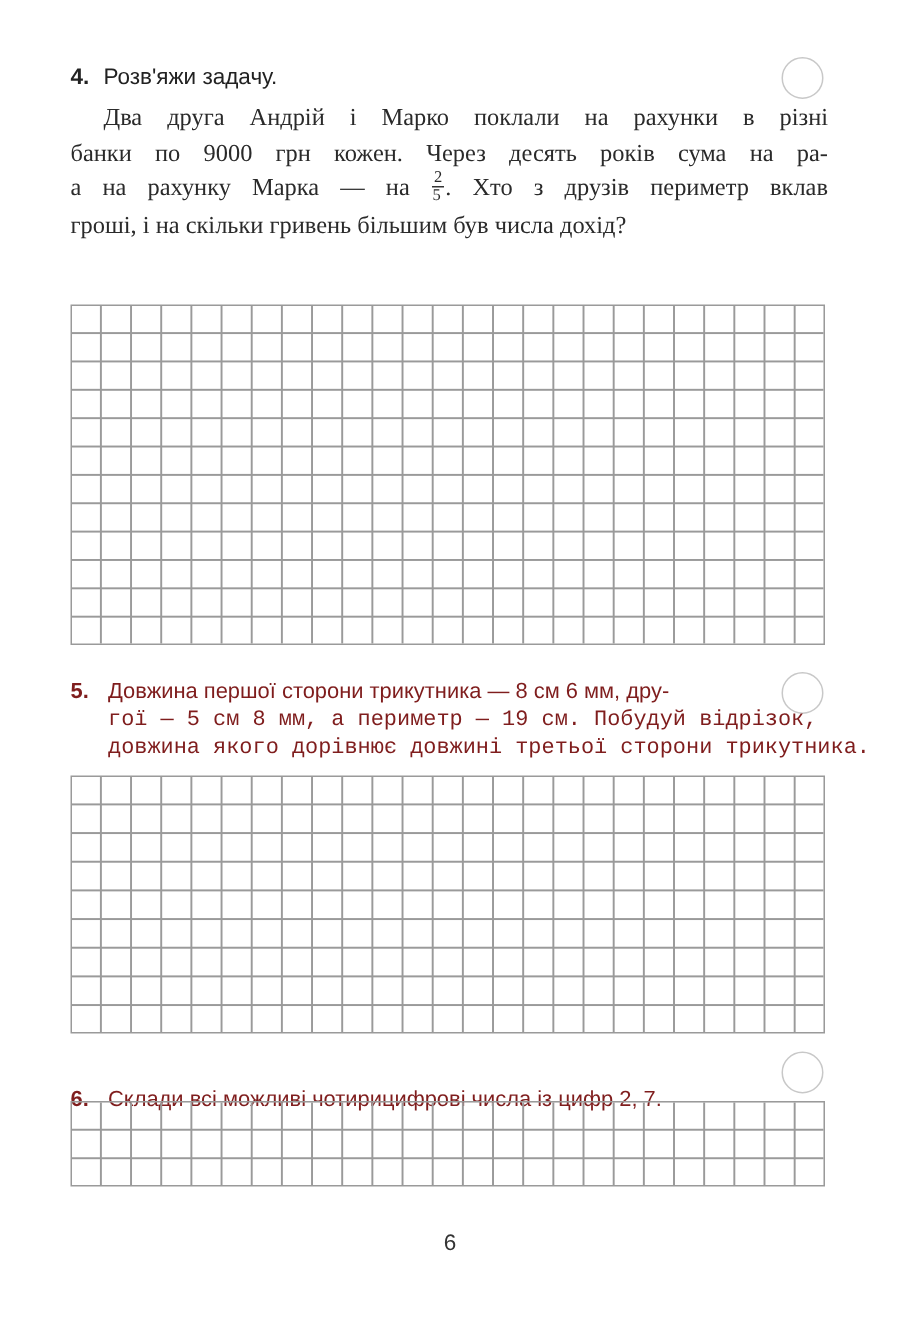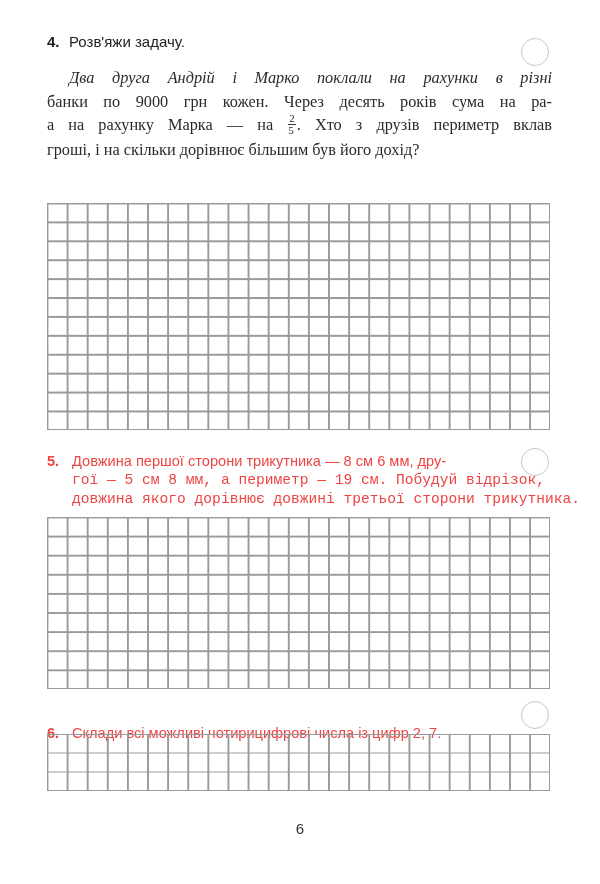--- a/index.html
+++ b/index.html
@@ -12,29 +12,29 @@
     .task-head {
       position: absolute; left: 47px; font-size: 15px; line-height: 19px; color: #222;
     }
     .task-head .num { font-weight: bold; display: inline-block; width: 22px; }
     .para {
       position: absolute; left: 47px; width: 505px; font-size: 16.3px; line-height: 23.5px;
       text-align: justify; color: #2a2a2a;
     }
     .para .line { display: block; white-space: nowrap; text-align-last: justify; }
     .para .line.last { text-align-last: left; }
-    .para .indent { padding-left: 22px; font-style: italic; }
+    .para .indent { padding-left: 22px; }
     .frac {
       display: inline-block; vertical-align: middle; text-align: center;
       font-size: 11px; line-height: 11px; margin: 0 1px; position: relative; top: -2px;
     }
     .frac span { display: block; }
     .frac .num { border-bottom: 1px solid #333; padding: 0 1px; }
     .sans-para {
-      position: absolute; left: 47px; width: 510px; font-size: 14.6px; line-height: 19px; color: #ef4444;
+      position: absolute; left: 47px; width: 510px; font-size: 14.6px; line-height: 19px; color: #7f1d1d;
     }
     .sans-para .line { display: block; white-space: nowrap; }
     .sans-para .cont { padding-left: 25px; font-family: Liberation Mono, monospace; }
     .sans-para .num { font-weight: bold; display: inline-block; width: 25px; }
     .grid {
       position: absolute; left: 47px; width: 503px; box-sizing: border-box;
       border: 1.5px solid #9a9a9a;
       background-image:
         linear-gradient(to right, #9a9a9a 1.5px, transparent 1.5px),
         linear-gradient(to bottom, #9a9a9a 1.5px, transparent 1.5px);
@@ -45,30 +45,30 @@
       border: 1.5px solid #c8c8c8; box-sizing: border-box; background: #fff;
     }
     .page-num {
       position: absolute; left: 0; width: 600px; top: 820px; text-align: center;
       font-size: 15px; color: #333;
     }
   </style>
 </head>
 <body>
 
-<div class="task-head sans" style="top:32px;">
+<div class="task-head sans" style="top:42px;">
   <span class="num">4.</span><span>Розв'яжи задачу.</span>
 </div>
 <div class="circle" style="left:521px; top:38px;"></div>
 
 <div class="para serif" style="top:66px;">
   <span class="line indent">Два друга Андрій і Марко поклали на рахунки в різні</span>
   <span class="line">банки по 9000 грн кожен. Через десять років сума на ра-</span>
   <span class="line" style="text-align-last:justify;"><span>а на рахунку Марка — на</span> <span class="frac"><span class="num">2</span><span>5</span></span><span>. Хто з друзів периметр вклав</span></span>
-  <span class="line last">гроші, і на скільки дорівнює більшим був його дохід?</span>
+  <span class="line last">гроші, і на скільки гривень більшим був числа дохід?</span>
 </div>
 
 <div class="grid" style="top:203px; height:227px; background-size:20.12px 18.92px;"></div>
 
 <div class="circle" style="left:521px; top:448px;"></div>
 <div class="sans-para sans" style="top:452px;">
   <span class="line"><span class="num">5.</span><span>Довжина першої сторони трикутника — 8 см 6 мм, дру-</span></span>
   <span class="line cont">гої — 5 см 8 мм, а периметр — 19 см. Побудуй відрізок,</span>
   <span class="line cont">довжина якого дорівнює довжині третьої сторони трикутника.</span>
 </div>

